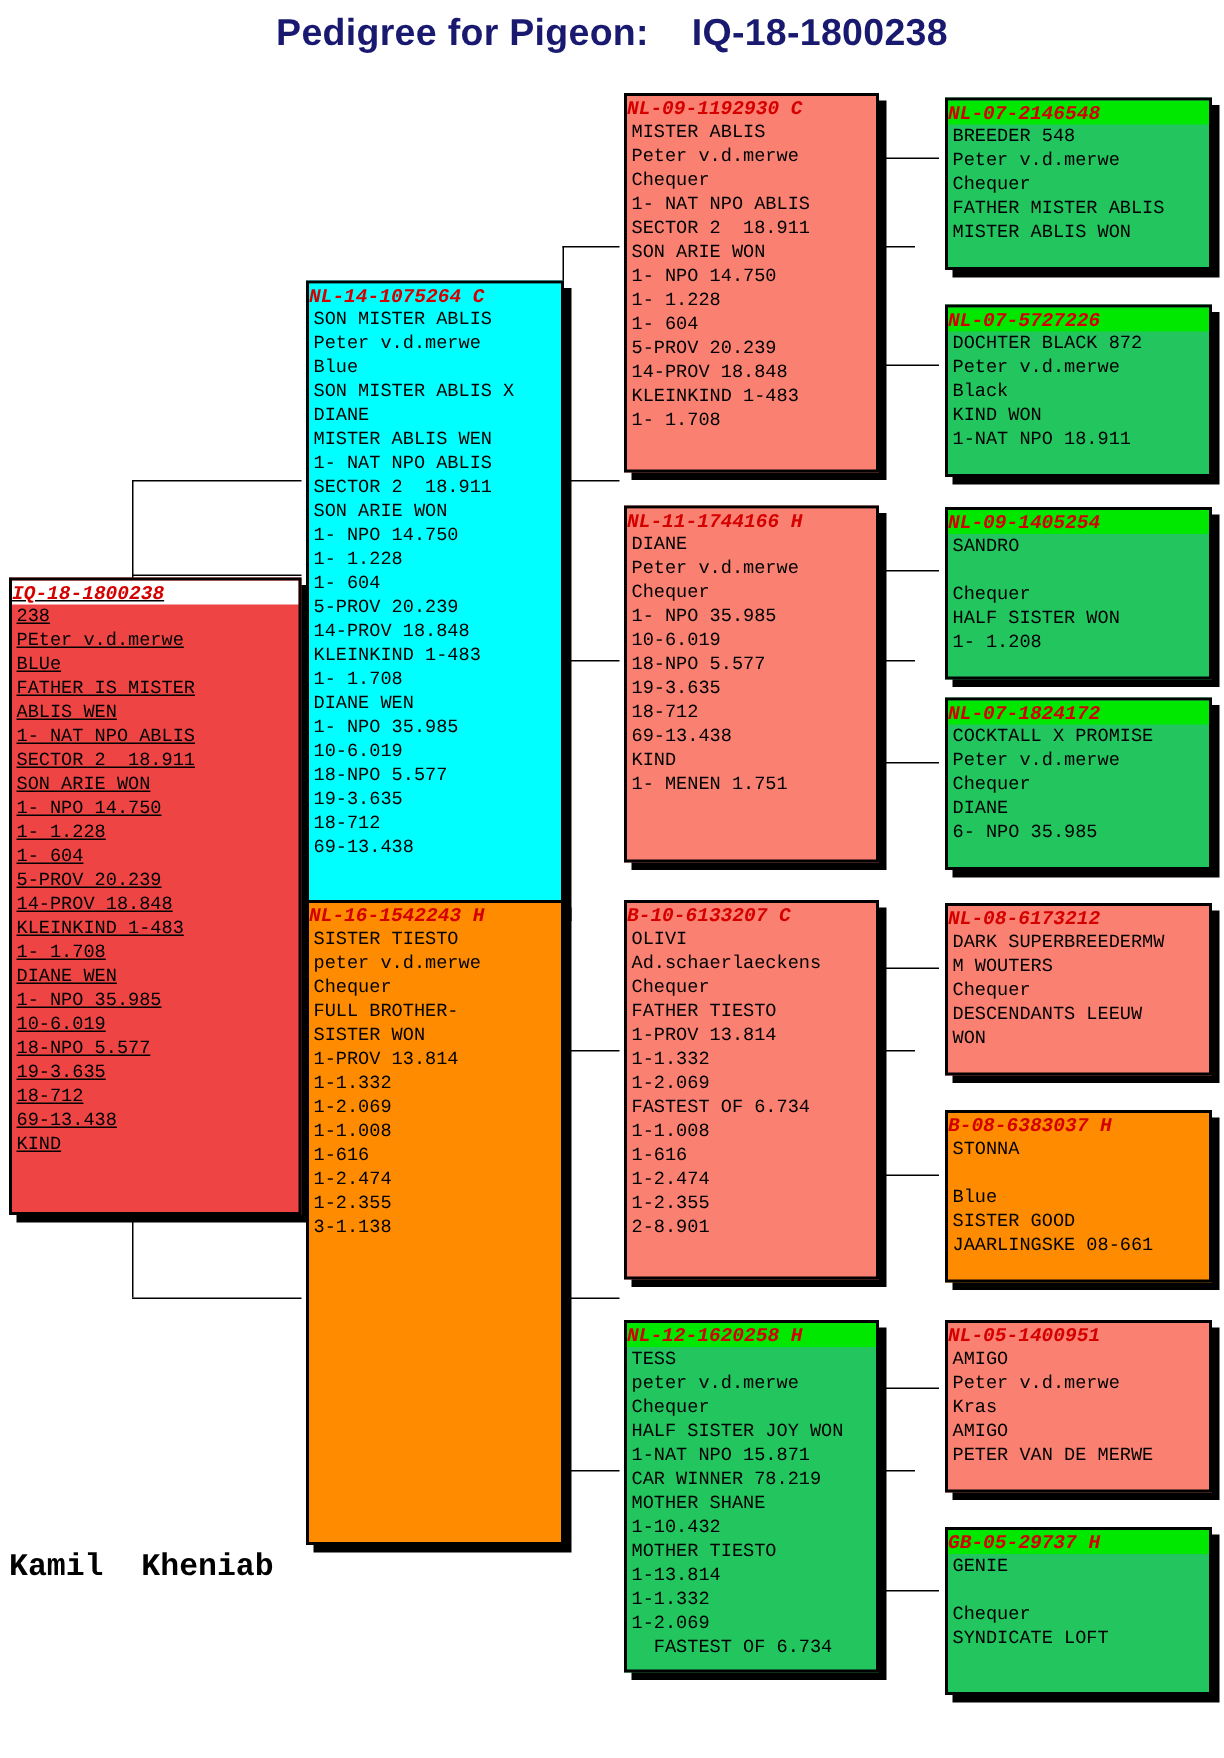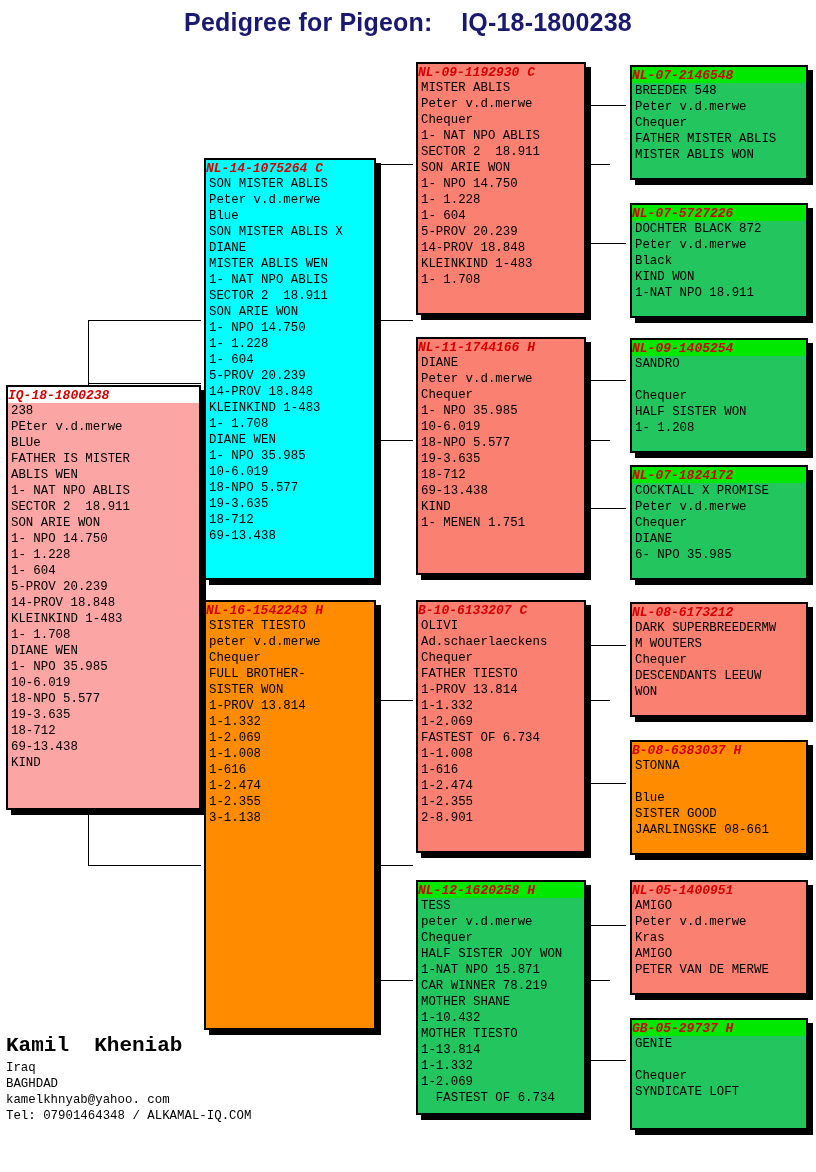--- a/index.html
+++ b/index.html
@@ -45,25 +45,25 @@
   .box .body{
     display:block;
     font-size:12.4px;
     line-height:16px;
     color:#000000;
     white-space:pre;
     padding:0 0 0 3px;
   }
 
   
-  .c-cyan   {background:#00ffff;}
+  .c-cyan   {background:#00ffff;margin-top:29px;}
   .c-orange {background:#ff8c00;}
   .c-pink   {background:#fa8072;}
   .c-green  {background:#22c55e;}
-  .c-white  {background:#fca5a5;}
+  .c-white  {background:#ef4444;text-decoration:underline;}
 
   .c-cyan  .hdr{background:#00ffff;}
   .c-orange .hdr{background:#ff8c00;}
   .c-pink  .hdr{background:#fa8072;}
   .c-green .hdr{background:#00e800;}
   .c-white .hdr{background:#ffffff;}
 
   
   .ln{position:absolute;background:#000000;}
   .lnh{height:1px;}
@@ -333,18 +333,14 @@
 
   <div class="box c-green" style="left:630px;top:1018px;width:178px;height:112px;">
     <span class="hdr">GB-05-29737 H</span>
     <span class="body">GENIE
 
 Chequer
 SYNDICATE LOFT</span>
   </div>
 
   <div class="owner-name">Kamil  Kheniab</div>
-  <div class="owner-lines">Iraq
-BAGHDAD
-kamelkhnyab@yahoo. com
-Tel: 07901464348 / ALKAMAL-IQ.COM</div>
 
 </div>
 
 </body></html>

